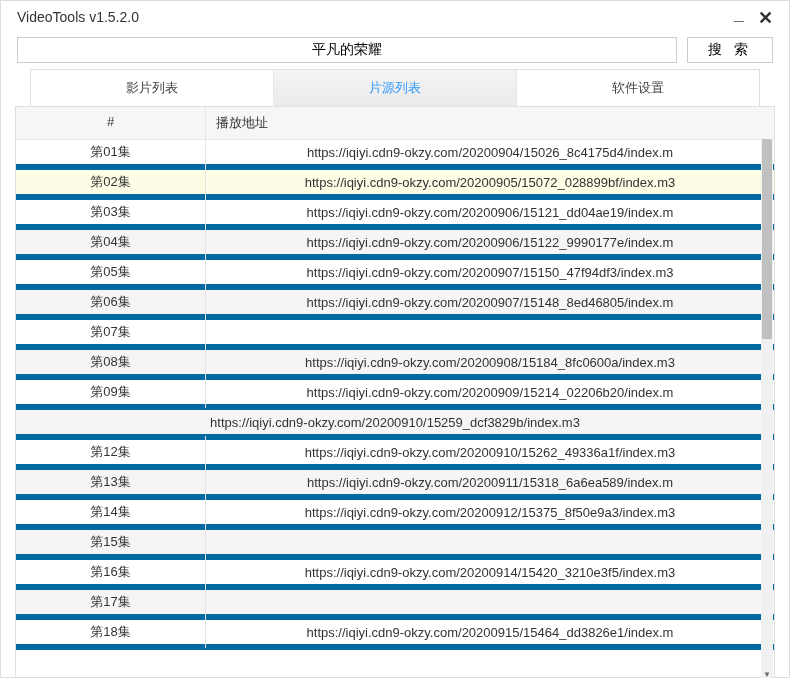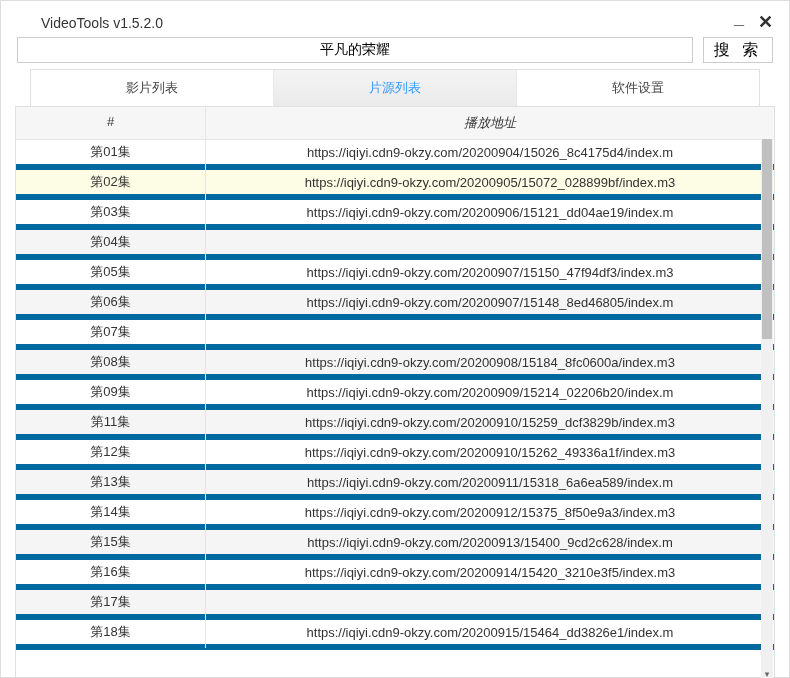--- a/index.html
+++ b/index.html
@@ -12,25 +12,24 @@
   .window {
     width: 790px;
     height: 678px;
     border: 1px solid #ddd;
     position: relative;
     background: #fff;
     padding: 8px 12px 0 12px;
   }
   .titlebar {
     display: flex;
-    align-items: flex-end;
+    align-items: flex-start;
     justify-content: space-between;
     height: 28px;
     padding: 0 4px 6px 4px;
-    margin-left: 24px;
   }
   .title {
     font-size: 14px;
   }
   .win-controls {
     display: flex;
     gap: 14px;
     align-items: center;
   }
   .win-controls span {
@@ -47,25 +46,25 @@
   }
   .search-input {
     flex: 1;
     height: 26px;
     border: 1px solid #ccc;
     text-align: center;
     font-size: 14px;
     outline: none;
   }
   .search-btn {
-    width: 70px;
+    width: 86px;
     height: 26px;
     border: 1px solid #ccc;
     background: #fff;
-    font-size: 16px;
+    font-size: 14px;
     cursor: pointer;
     letter-spacing: 4px;
   }
   .tabs {
     display: flex;
     border: 1px solid #e0e0e0;
     border-bottom: none;
     margin: 0 17px;
     background: #fff;
   }
@@ -105,21 +104,21 @@
   .col-idx {
     width: 190px;
     text-align: center;
     border-right: 1px solid #e5e5e5;
     flex-shrink: 0;
   }
   .col-url {
     flex: 1;
     text-align: center;
   }
-  .th.col-url { text-align: center; font-style: italic; }
+  .th.col-url { text-align: left; }
   .table-body {
     height: 545px;
     overflow-y: hidden;
   }
   .row {
     display: flex;
     border-bottom: 6px solid #0369a1;
     height: 30px;
     align-items: center;
   }
@@ -191,20 +190,21 @@
         <div class="row selected">
           <div class="td col-idx">第02集</div>
           <div class="td col-url">https://iqiyi.cdn9-okzy.com/20200905/15072_028899bf/index.m3</div>
         </div>
         <div class="row">
           <div class="td col-idx">第03集</div>
           <div class="td col-url">https://iqiyi.cdn9-okzy.com/20200906/15121_dd04ae19/index.m</div>
         </div>
         <div class="row">
           <div class="td col-idx">第04集</div>
+          <div class="td col-url">https://iqiyi.cdn9-okzy.com/20200906/15122_9990177e/index.m</div>
         </div>
         <div class="row">
           <div class="td col-idx">第05集</div>
           <div class="td col-url">https://iqiyi.cdn9-okzy.com/20200907/15150_47f94df3/index.m3</div>
         </div>
         <div class="row">
           <div class="td col-idx">第06集</div>
           <div class="td col-url">https://iqiyi.cdn9-okzy.com/20200907/15148_8ed46805/index.m</div>
         </div>
         <div class="row">
@@ -212,38 +212,36 @@
         </div>
         <div class="row">
           <div class="td col-idx">第08集</div>
           <div class="td col-url">https://iqiyi.cdn9-okzy.com/20200908/15184_8fc0600a/index.m3</div>
         </div>
         <div class="row">
           <div class="td col-idx">第09集</div>
           <div class="td col-url">https://iqiyi.cdn9-okzy.com/20200909/15214_02206b20/index.m</div>
         </div>
         <div class="row">
-          <div class="td col-idx">第11集</div>
           <div class="td col-url">https://iqiyi.cdn9-okzy.com/20200910/15259_dcf3829b/index.m3</div>
         </div>
         <div class="row">
           <div class="td col-idx">第12集</div>
           <div class="td col-url">https://iqiyi.cdn9-okzy.com/20200910/15262_49336a1f/index.m3</div>
         </div>
         <div class="row">
           <div class="td col-idx">第13集</div>
           <div class="td col-url">https://iqiyi.cdn9-okzy.com/20200911/15318_6a6ea589/index.m</div>
         </div>
         <div class="row">
           <div class="td col-idx">第14集</div>
           <div class="td col-url">https://iqiyi.cdn9-okzy.com/20200912/15375_8f50e9a3/index.m3</div>
         </div>
         <div class="row">
           <div class="td col-idx">第15集</div>
-          <div class="td col-url">https://iqiyi.cdn9-okzy.com/20200913/15400_9cd2c628/index.m</div>
         </div>
         <div class="row">
           <div class="td col-idx">第16集</div>
           <div class="td col-url">https://iqiyi.cdn9-okzy.com/20200914/15420_3210e3f5/index.m3</div>
         </div>
         <div class="row">
           <div class="td col-idx">第17集</div>
         </div>
         <div class="row">
           <div class="td col-idx">第18集</div>

